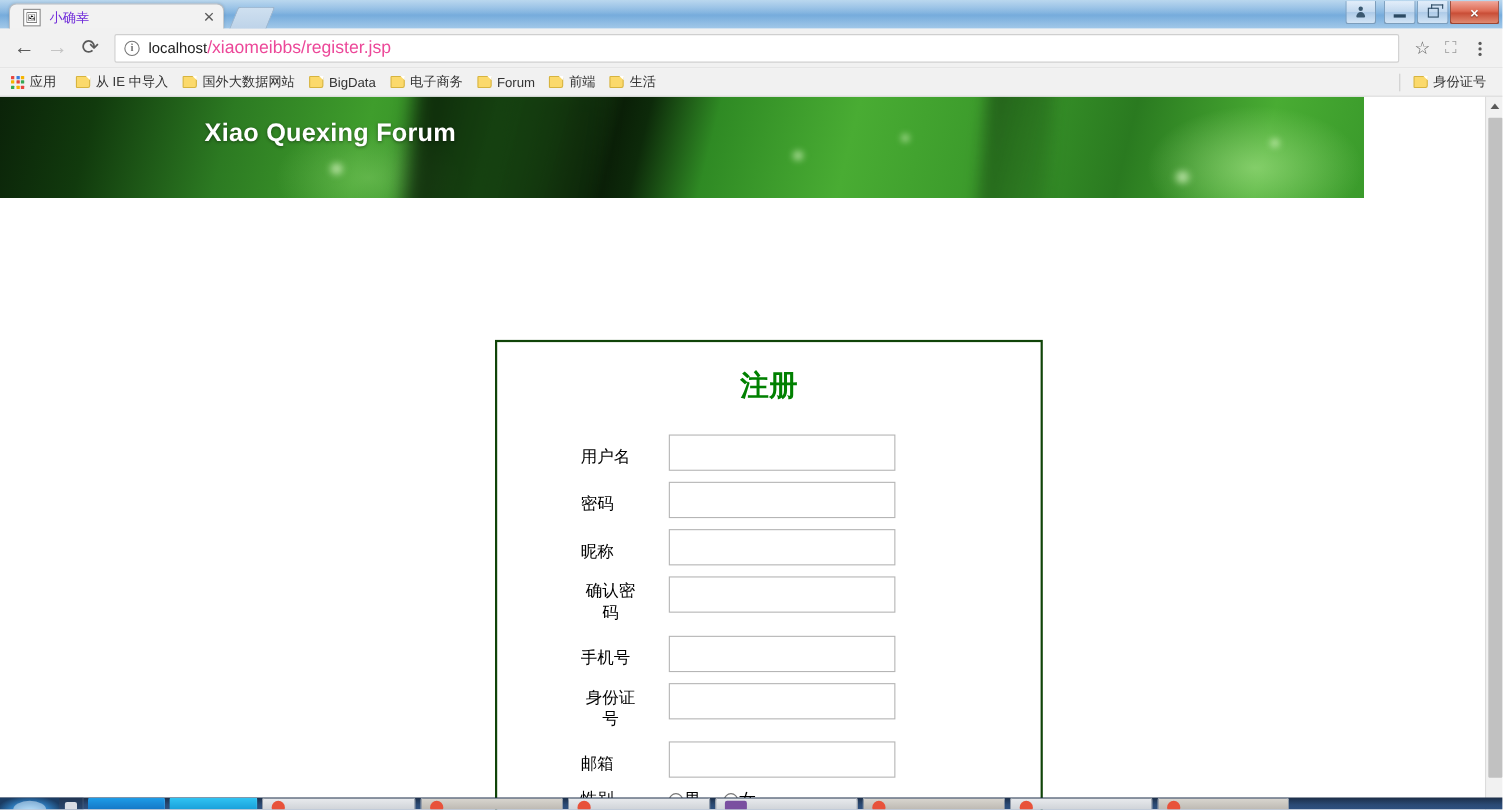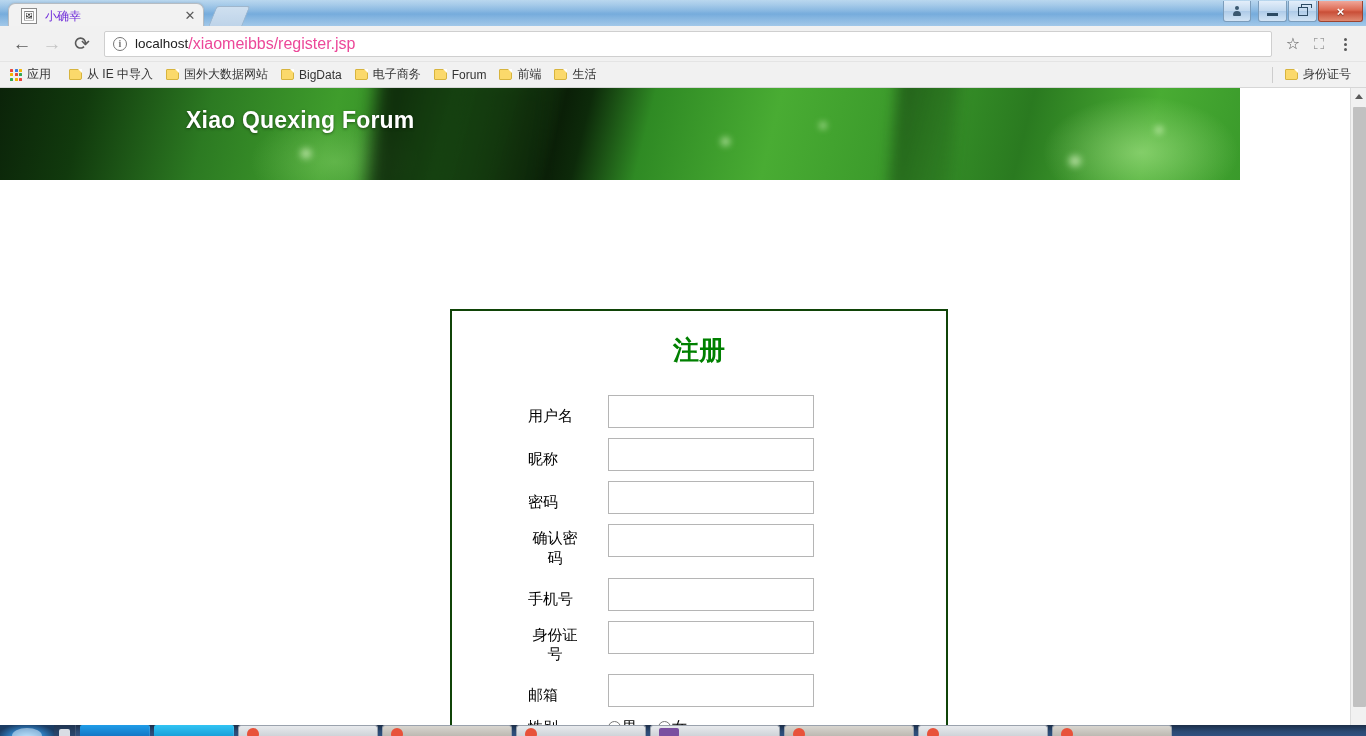--- a/index.html
+++ b/index.html
@@ -390,27 +390,27 @@
   <div class="page-body">
     <div class="reg-box">
       <div class="reg-title">注册</div>
 
       <div class="frow">
         <div class="flabel">用户名</div>
         <input class="finput" type="text" value="" style="">
       </div>
 
       <div class="frow">
+        <div class="flabel">密码</div>
+        <input class="finput" type="password" value="" style="">
+      </div>
+
+      <div class="frow">
         <div class="flabel">昵称</div>
         <input class="finput" type="text" value="" style="">
-      </div>
-
-      <div class="frow">
-        <div class="flabel">密码</div>
-        <input class="finput" type="password" value="" style="">
       </div>
 
       <div class="frow">
         <div class="flabel two" style="width:54px;flex:0 0 54px;">确认密码</div>
         <input class="finput" type="password" style="margin-left: 26px;" value="">
       </div>
 
       <div class="frow">
         <div class="flabel">手机号</div>
         <input class="finput" type="text" value="" style="">

